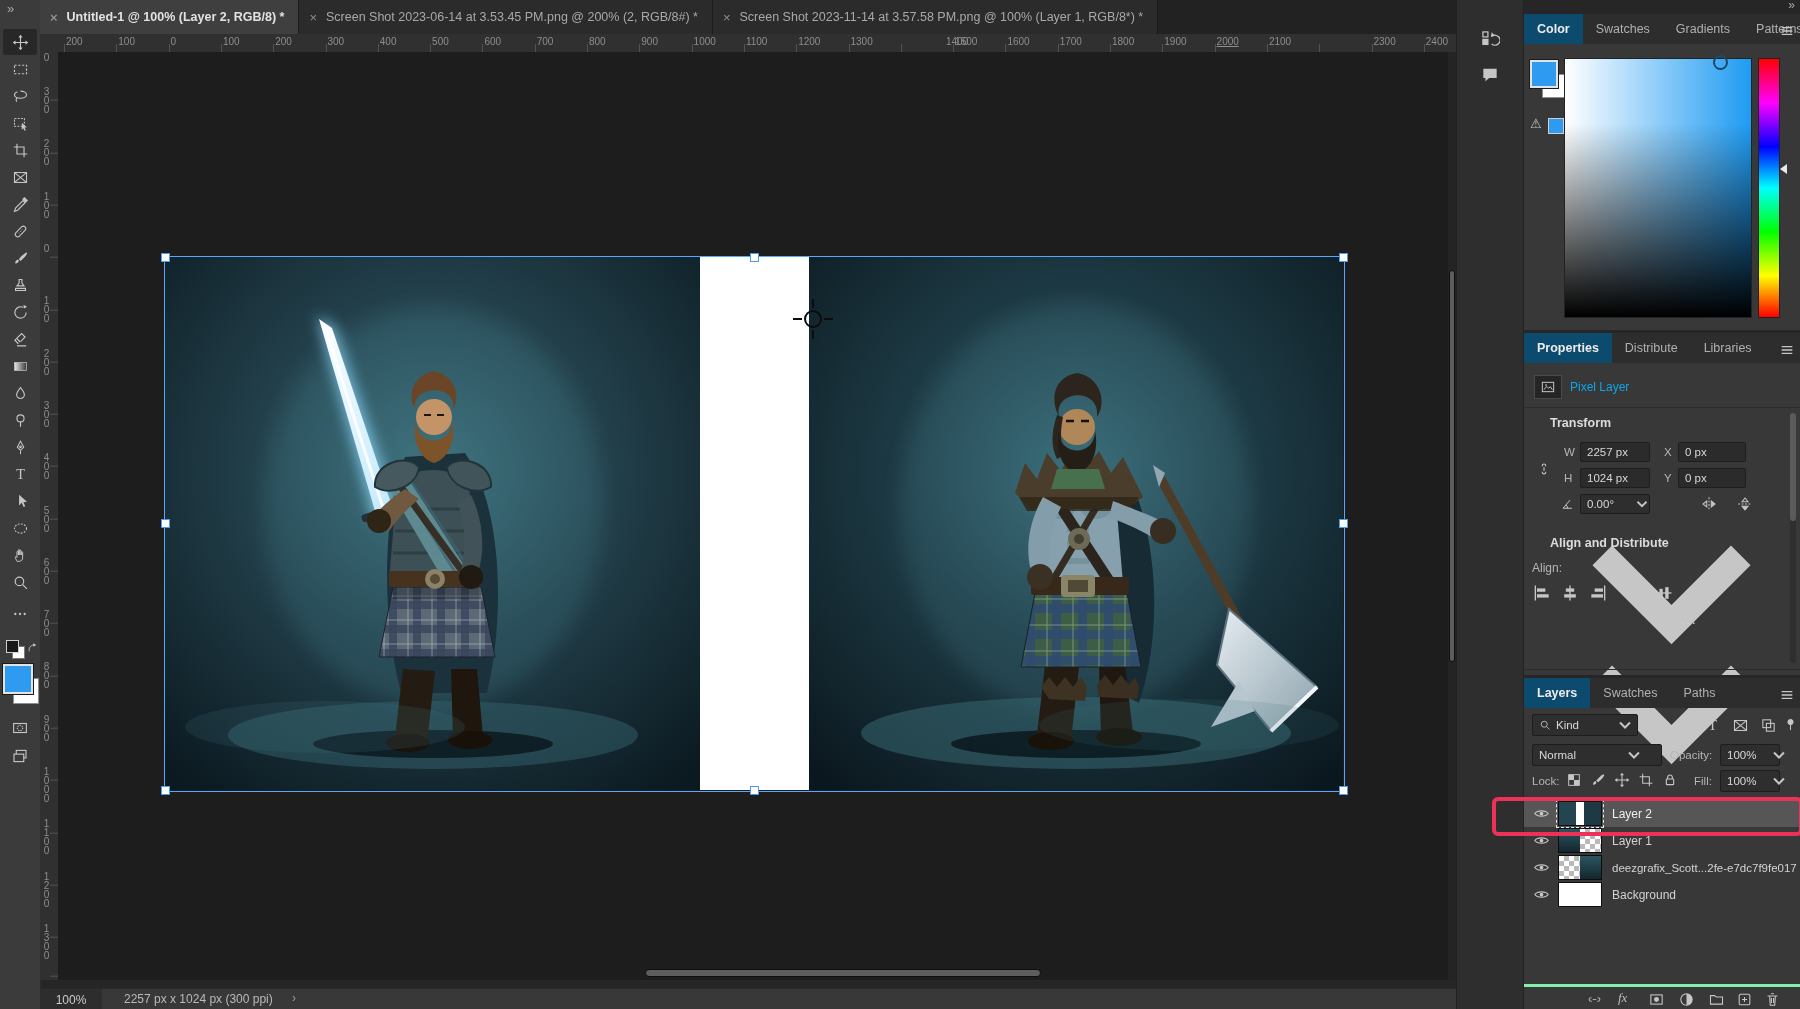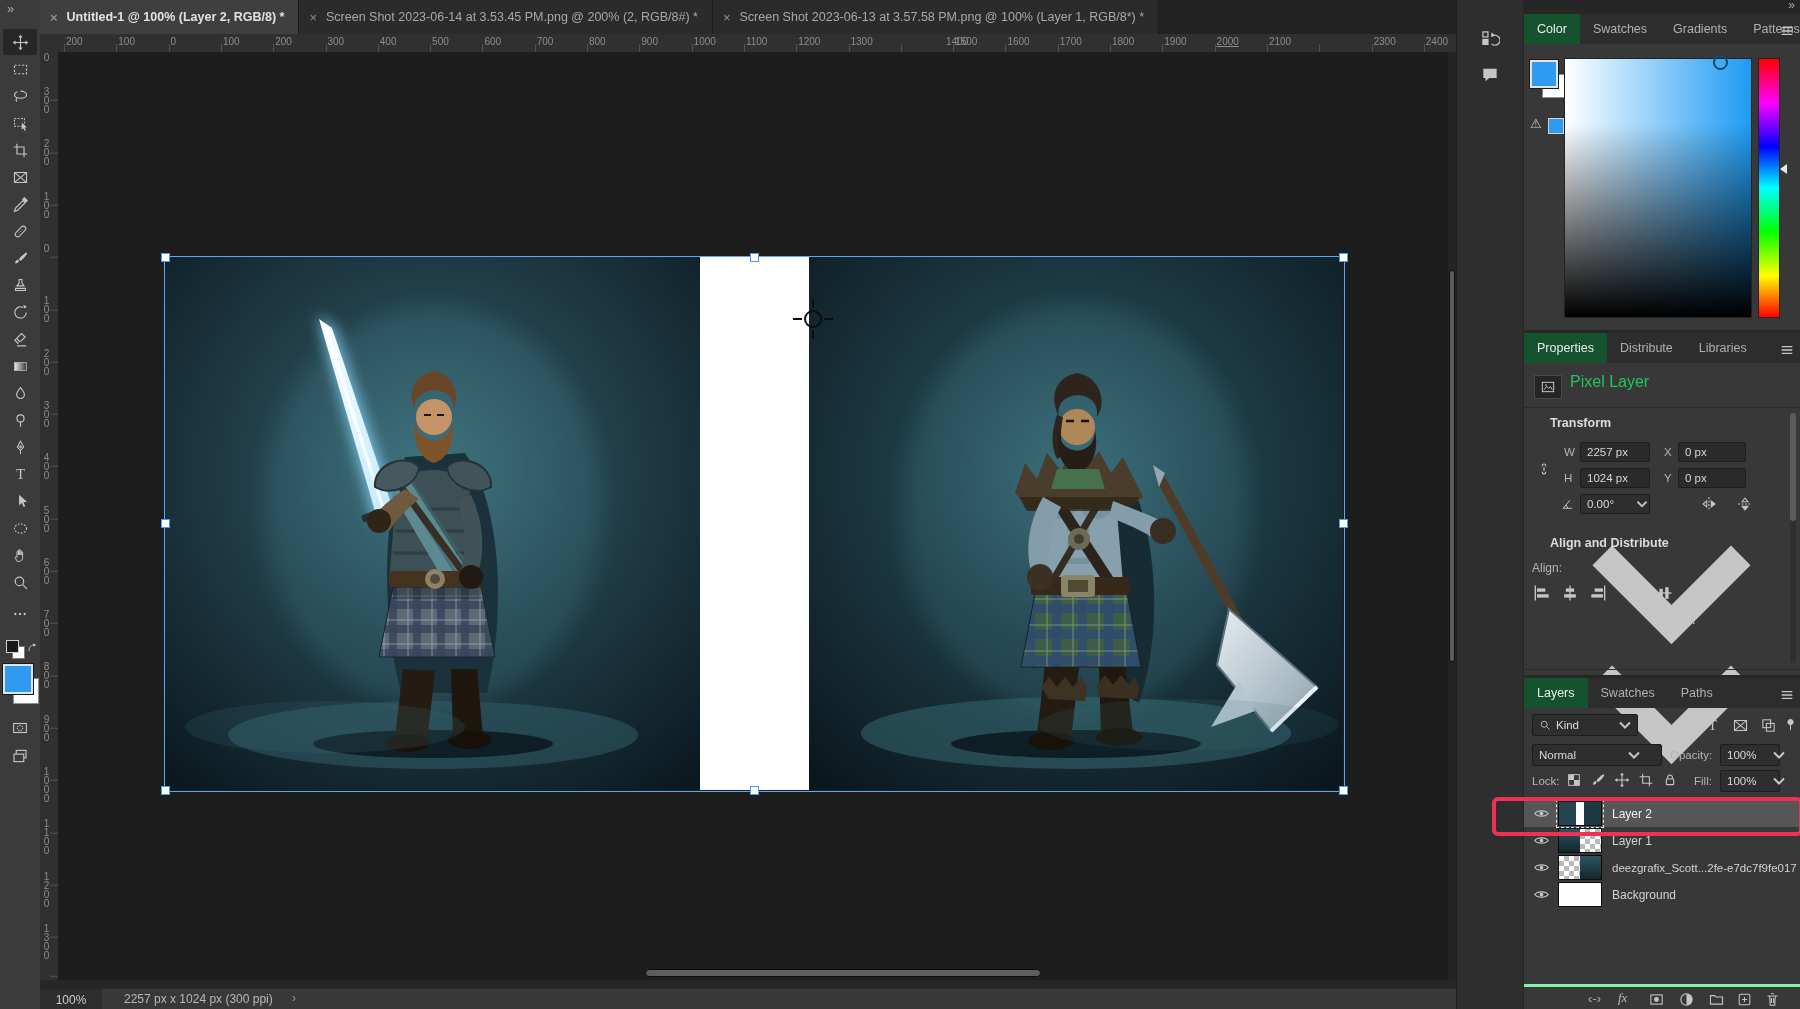--- a/index.html
+++ b/index.html
@@ -48,21 +48,21 @@
   
   #dock{left:1456px;top:0;width:67px;height:1009px;background:#2e2e2e;border-left:1px solid #212121;}
   .dockbtn{width:30px;height:30px;margin:0 auto;display:flex;align-items:center;justify-content:center;}
   .dockbtn svg{width:20px;height:20px;}
   
   #rightcol{left:1523px;top:0;width:277px;height:1009px;background:#383838;border-left:1px solid #242424;}
   .topstrip{left:0;top:0;width:277px;height:14px;background:#262626;}
   .topstrip .collapse{position:absolute;right:6px;top:-2px;font-size:12px;color:#a9a9a9;}
   .ptabs{display:flex;background:#2d2d2d;height:30px;align-items:stretch;position:relative;}
   .ptab{display:flex;align-items:center;padding:0 13px;font-size:12.5px;color:#b0b0b0;}
-  .ptab.active{background:#14532d;color:#ececec;font-weight:normal;}
+  .ptab.active{background:#0c4a6e;color:#ececec;font-weight:bold;}
   .pmenu{position:absolute;right:6px;top:7px;width:16px;height:16px;}
   .divider{height:3px;background:#262626;}
   .fieldbox{background:#2b2b2b;border:1px solid #1e1e1e;border-radius:2px;color:#d8d8d8;font-size:11.5px;
     display:flex;align-items:center;padding:0 6px;height:20px;box-sizing:border-box;}
   .selbox{background:#2e2e2e;border:1px solid #1d1d1d;border-radius:2px;color:#d8d8d8;font-size:11.5px;
     display:flex;align-items:center;justify-content:space-between;padding:0 6px;height:22px;box-sizing:border-box;}
   .lbl{font-size:11.5px;color:#b5b5b5;}
   .hdr{font-size:12.5px;color:#dcdcdc;font-weight:bold;}
   .chevico{width:11px;height:11px;flex:none;}
   
@@ -444,21 +444,21 @@
   <div class="tab active">
     <span class="x">×</span>
     <span>Untitled-1 @ 100% (Layer 2, RGB/8) *</span>
   </div>
   <div class="tab">
     <span class="x">×</span>
     <span>Screen Shot 2023-06-14 at 3.53.45 PM.png @ 200% (2, RGB/8#) *</span>
   </div>
   <div class="tab">
     <span class="x">×</span>
-    <span>Screen Shot 2023-06-13 at 3.57.58 PM.png @ 100% (Layer 1, RGB/8*) *</span>
+    <span>Screen Shot 2023-11-14 at 3.57.58 PM.png @ 100% (Layer 1, RGB/8*) *</span>
   </div>
 </div>
 
 <div id="ruler-corner" class="abs"></div>
 <div id="ruler-top" class="abs">
     <span class="rlab" style="left: 8px;">200</span>
     <span class="rlab" style="left: 60.3px;">100</span>
     <span class="rlab" style="left: 112.6px;">0</span>
     <span class="rlab" style="left: 164.9px;">100</span>
     <span class="rlab" style="left: 217.2px;">200</span>
@@ -717,21 +717,21 @@
       <div class="pmenu"><svg class="ico">
             <use href="#sym-menu"></use>
           </svg></div>
     </div>
 
     <div class="abs" style="left:10px;top:42px;width:26px;height:22px;background:#252525;border:1px solid #4a4a4a;display:flex;align-items:center;justify-content:center;">
       <svg class="ico" style="width:16px;height:16px">
           <use href="#sym-imgthumb"></use>
         </svg>
     </div>
-    <div class="abs lbl" style="left:46px;top:40px;color:#22c55e;font-size:16px;">Pixel Layer</div>
+    <div class="abs lbl" style="left:46px;top:47px;color:#0ea5e9;font-size:12px;">Pixel Layer</div>
     <div class="abs" style="left:0;top:74px;width:277px;height:1px;background:#2c2c2c;"></div>
 
     <svg class="ico abs chevico" style="left:9px;top:86px">
         <use href="#sym-chevdown"></use>
       </svg>
     <div class="abs hdr" style="left:26px;top:83px;">Transform</div>
     <svg class="ico abs" style="left:12px;top:118px;width:16px;height:36px;">
         <use href="#sym-linkv"></use>
       </svg>
     <div class="abs lbl" style="left:40px;top:113px">W</div>

